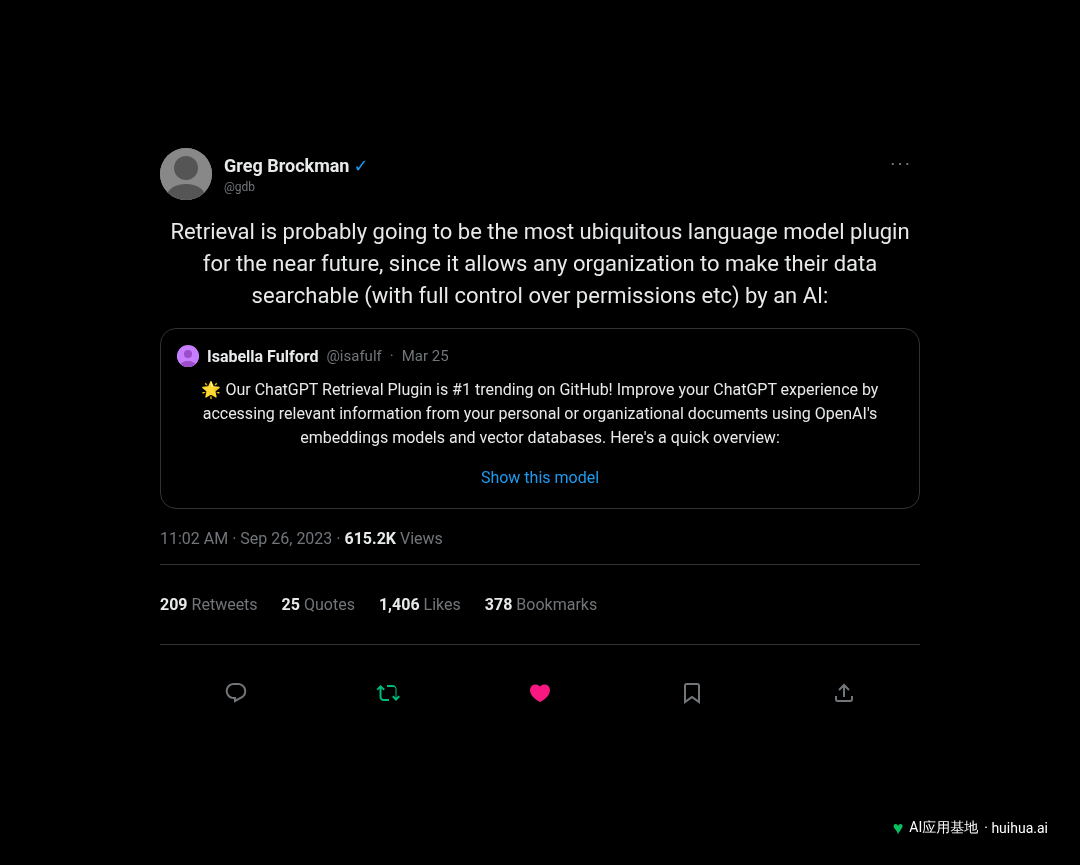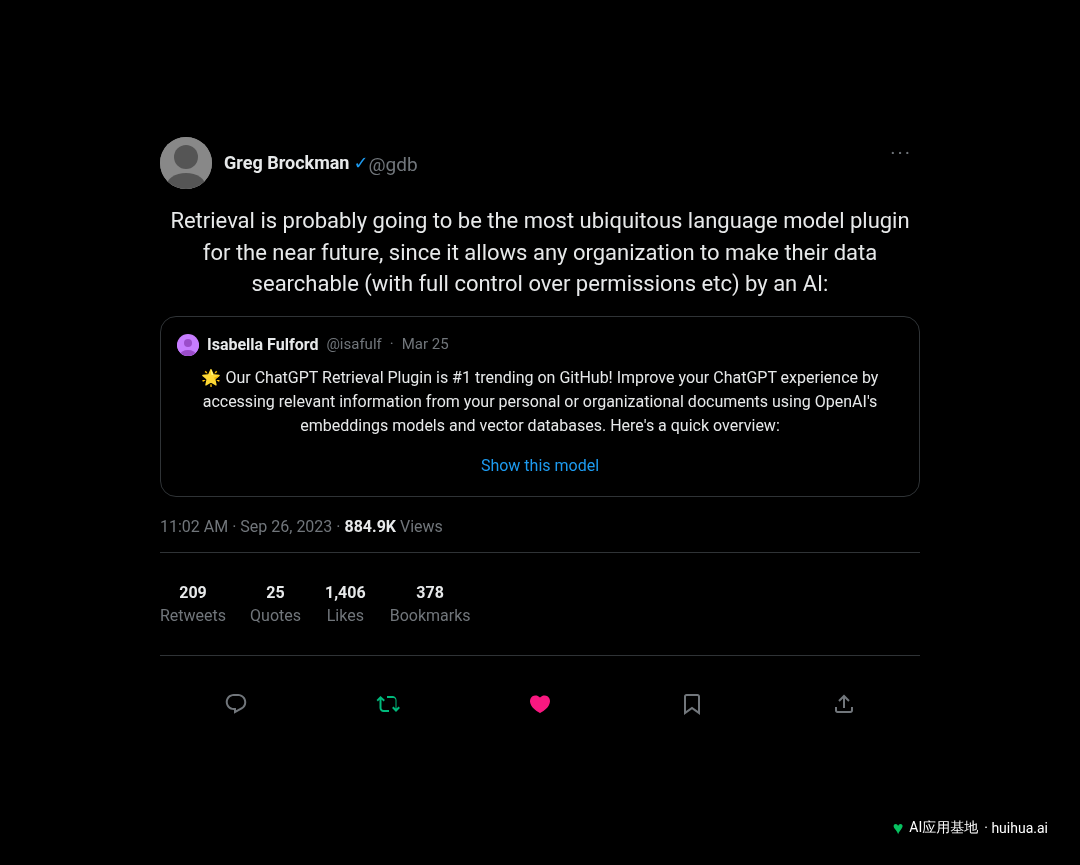--- a/index.html
+++ b/index.html
@@ -47,42 +47,42 @@
       flex-shrink: 0;
     }
 
     .avatar svg {
       width: 100%;
       height: 100%;
     }
 
     .author-info {
       display: flex;
-      flex-direction: row;
+      flex-direction: column;
     }
 
     .author-name-row {
       display: flex;
       align-items: center;
       gap: 4px;
     }
 
     .author-name {
       font-size: 18px;
       font-weight: 700;
       color: #e7e9ea;
     }
 
     .verified-icon {
       color: #1d9bf0;
       font-size: 18px;
     }
 
     .author-handle {
-      font-size: 19px;
+      font-size: 12px;
       color: #71767b;
       margin-top: 4px;
     }
 
     .more-icon {
       color: #71767b;
       font-size: 20px;
       cursor: pointer;
       padding: 4px 8px;
       letter-spacing: 2px;
@@ -169,24 +169,23 @@
 
     .stats-row {
       display: flex;
       gap: 24px;
       padding: 14px 0;
       font-size: 16px;
     }
 
     .stat-item {
       display: flex;
-      align-items: center;
+      align-items: flex-end;
       gap: 4px;
       color: #71767b;
-      flex-direction: column;
     }
 
     .stat-item .stat-number {
       font-weight: 700;
       color: #e7e9ea;
     }
 
     .actions-row {
       display: flex;
       justify-content: space-around;
@@ -287,21 +286,21 @@
         <span class="quoted-date">Mar 25</span>
       </div>
       <div class="quoted-body">🌟 Our ChatGPT Retrieval Plugin is #1 trending on GitHub! Improve your ChatGPT experience by accessing relevant information from your personal or organizational documents using OpenAI's embeddings models and vector databases. Here's a quick overview:</div>
       <a class="show-thread-link">Show this model</a>
     </div>
   </div>
 
   <div class="tweet-meta">
     <span>11:02 AM · Sep 26, 2023</span>
     <span> · </span>
-    <span class="bold">884.9K</span>
+    <span class="bold">615.2K</span>
     <span>Views</span>
   </div>
 
   <hr class="divider">
 
   <div class="stats-row">
     <div class="stat-item">
       <span class="stat-number">209</span>
       <span>Retweets</span>
     </div>

